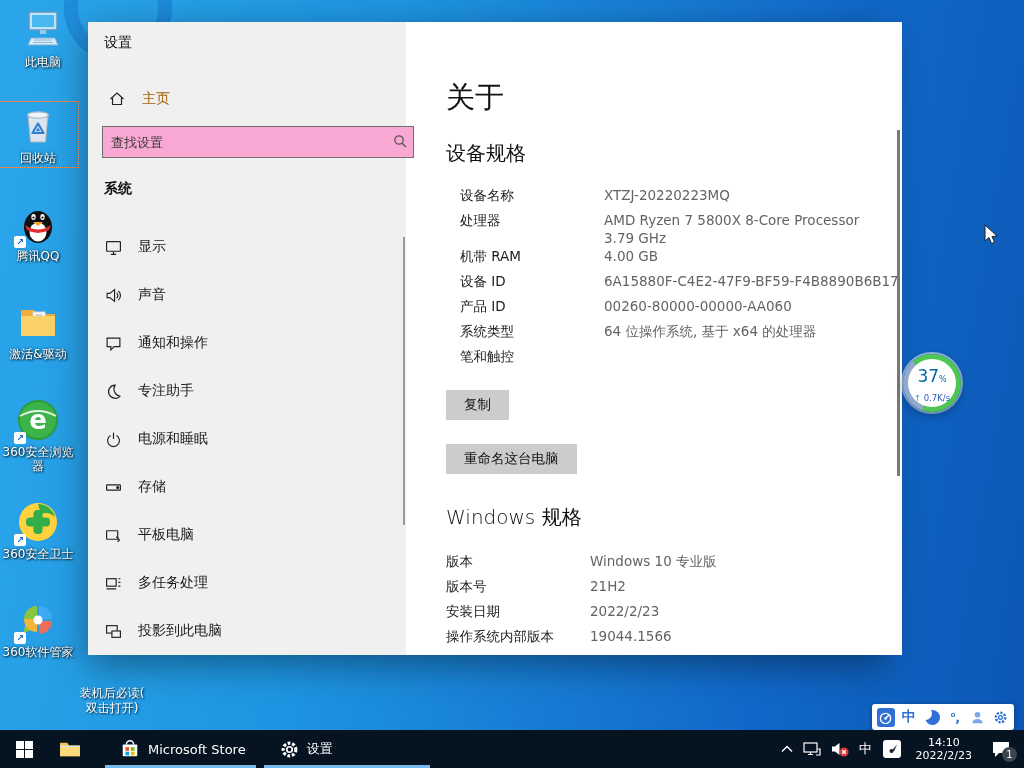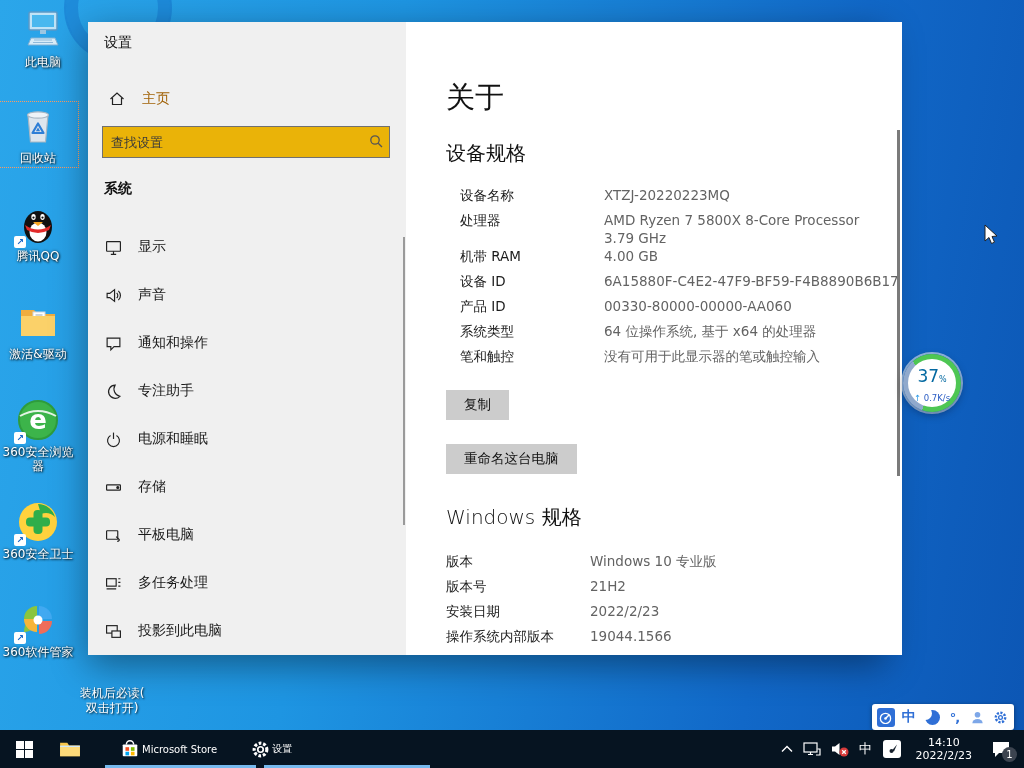--- a/index.html
+++ b/index.html
@@ -21,21 +21,21 @@
   .readme-label { position:absolute; left:74px; top:650px; width:76px; color:#fff; font-size:12px;
     line-height:15px; text-align:center; text-shadow:1px 1px 2px rgba(0,0,0,.85);margin-top:36px; }
 
   
   .win { position:absolute; left:88px; top:22px; width:798px; height:633px;
     background:#fff; box-shadow:0 10px 34px rgba(0,0,0,.4); }
   .sidebar { position:absolute; left:0; top:0; width:318px; height:633px; background:#f0f0f0; }
   .app-title { position:absolute; left:16px; top:12px; font-size:14px; color:#111; }
   .home-row { position:absolute; left:10px; top:60px; width:290px; height:34px;
     display:flex; align-items:center; gap:16px; padding-left:10px; font-size:14px; color:#a16207; }
-  .searchbox { position:absolute; left:14px; top:104px; width:288px; height:32px; background:#eab308;
+  .searchbox { position:absolute; left:14px; top:104px; width:312px; height:32px; background:#f9a8d4;
     border:1px solid #707070; display:flex; align-items:center; }
   .searchbox input { flex:1; border:none; outline:none; background:transparent; font-size:13px;
     color:#222; padding:0 8px; font-family:inherit; }
   .searchbox input::placeholder { color:#3a3a3a; opacity:1; }
   .searchbox .mag { width:26px; text-align:center; }
   .side-section { position:absolute; left:16px; top:158px; font-size:14px; font-weight:bold; color:#111; }
   .side-list { position:absolute; left:0; top:201px; width:318px; }
   .side-item { height:48px; display:flex; align-items:center; gap:16px; padding-left:16px;
     font-size:14px; color:#1a1a1a; cursor:default; }
   .side-ico { width:18px; height:18px; display:flex; align-items:center; justify-content:center; }
@@ -82,21 +82,21 @@
   .ime-moon { position:relative; overflow:hidden; }
   .ime-moon .m1 { position:absolute; left:2px; top:2px; width:15px; height:15px; border-radius:50%; background:#2f6fd6; }
   .ime-moon .m2 { position:absolute; left:-4px; top:-1px; width:13px; height:13px; border-radius:50%; background:#fff; }
   .ime-punct { color:#2f6fd6; font-size:13px; font-weight:bold; letter-spacing:-1px; }
 
   
   .taskbar { position:absolute; left:0; bottom:0; width:1024px; height:38px; background:#061421;
     display:flex; align-items:center; }
   .tb-btn { height:38px; display:flex; align-items:center; justify-content:center; }
   .tb-start { width:48px; } .tb-exp { width:44px; }
-  .tb-app { gap:2px; padding:0 14px; color:#fff; font-size:10px; }
+  .tb-app { gap:8px; padding:0 14px; color:#fff; font-size:13px; }
   .tb-underline { position:absolute; bottom:0; height:3px; background:#76b9ed; }
   .ul-store { left:105px; width:151px; } .ul-settings { left:264px; width:166px; }
   .tray { position:absolute; right:0; top:0; height:38px; display:flex; align-items:center; gap:4px; padding-right:6px; }
   .tray-ico { width:24px; height:38px; display:flex; align-items:center; justify-content:center; position:relative; }
   .tray-zh { color:#fff; font-size:13px; }
   .clock { color:#fff; font-size:11px; line-height:13px; text-align:center; padding:0 8px; }
   .noti { width:34px; position:relative; }
   .badge { position:absolute; right:1px; bottom:6px; width:15px; height:15px; border-radius:50%;
     background:#3c4450; color:#fff; font-size:10px; line-height:15px; text-align:center; }
 
@@ -357,29 +357,28 @@
         <div class="spec-row">
           <div class="spec-label">机带 RAM</div>
           <div class="spec-value">4.00 GB</div>
         </div>
         <div class="spec-row">
           <div class="spec-label">设备 ID</div>
           <div class="spec-value">6A15880F-C4E2-47F9-BF59-F4B8890B6B17</div>
         </div>
         <div class="spec-row">
           <div class="spec-label">产品 ID</div>
-          <div class="spec-value">00330-80000-00000-AA060</div>
+          <div class="spec-value">00260-80000-00000-AA060</div>
         </div>
         <div class="spec-row">
           <div class="spec-label">系统类型</div>
           <div class="spec-value">64 位操作系统, 基于 x64 的处理器</div>
         </div>
         <div class="spec-row">
           <div class="spec-label">笔和触控</div>
-          <div class="spec-value">没有可用于此显示器的笔或触控输入</div>
         </div>
       </div>
 
       <button class="btn btn-copy">复制</button>
       <button class="btn btn-rename">重命名这台电脑</button>
 
       <div class="sec-title sec-windows">Windows 规格</div>
 
       <div class="spec-block spec-win">
         <div class="spec-row">

